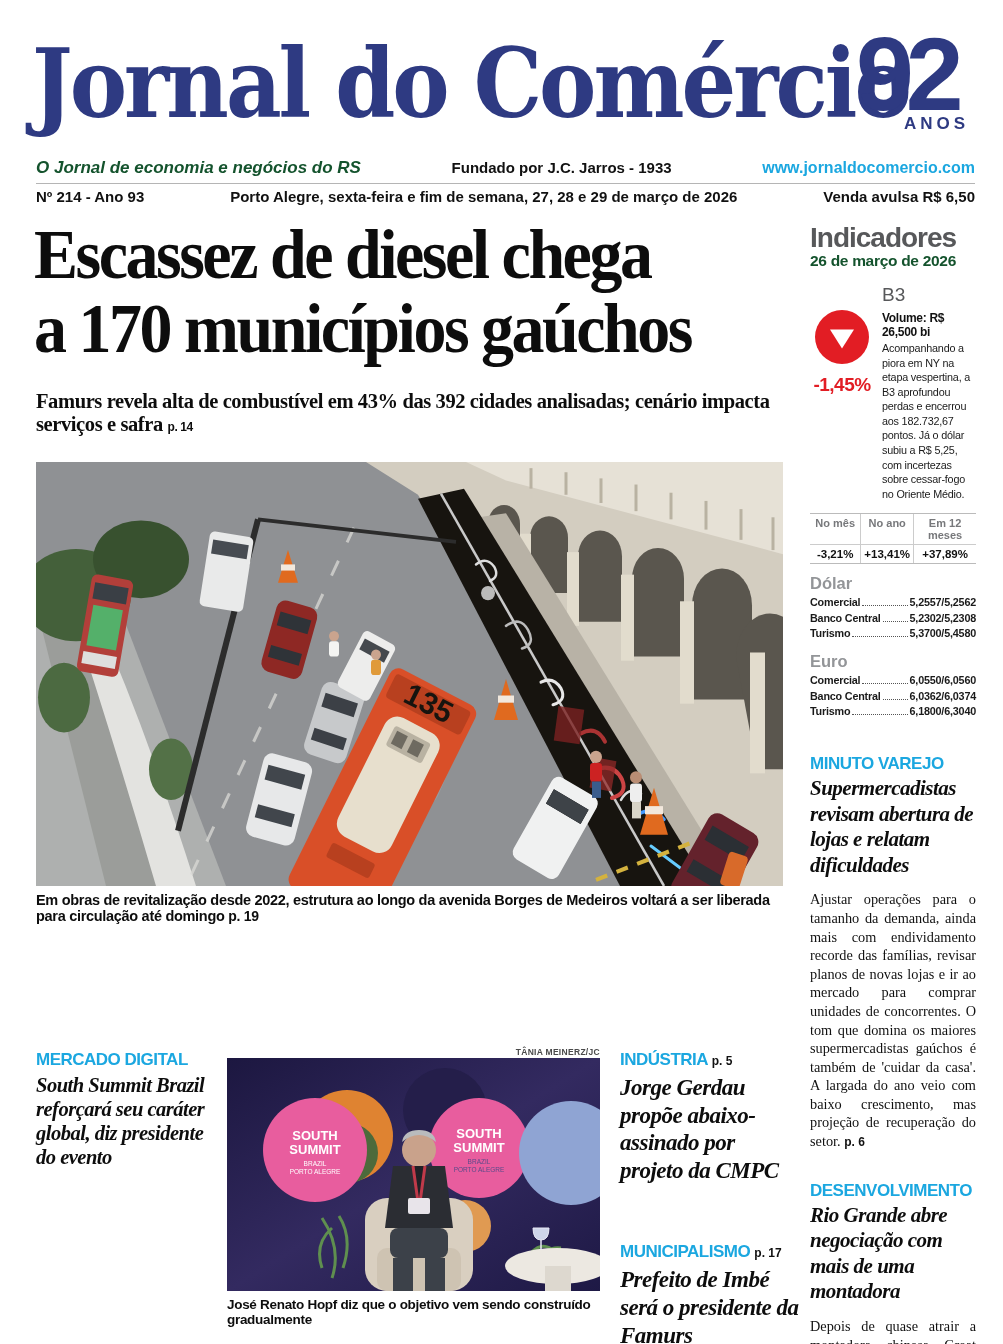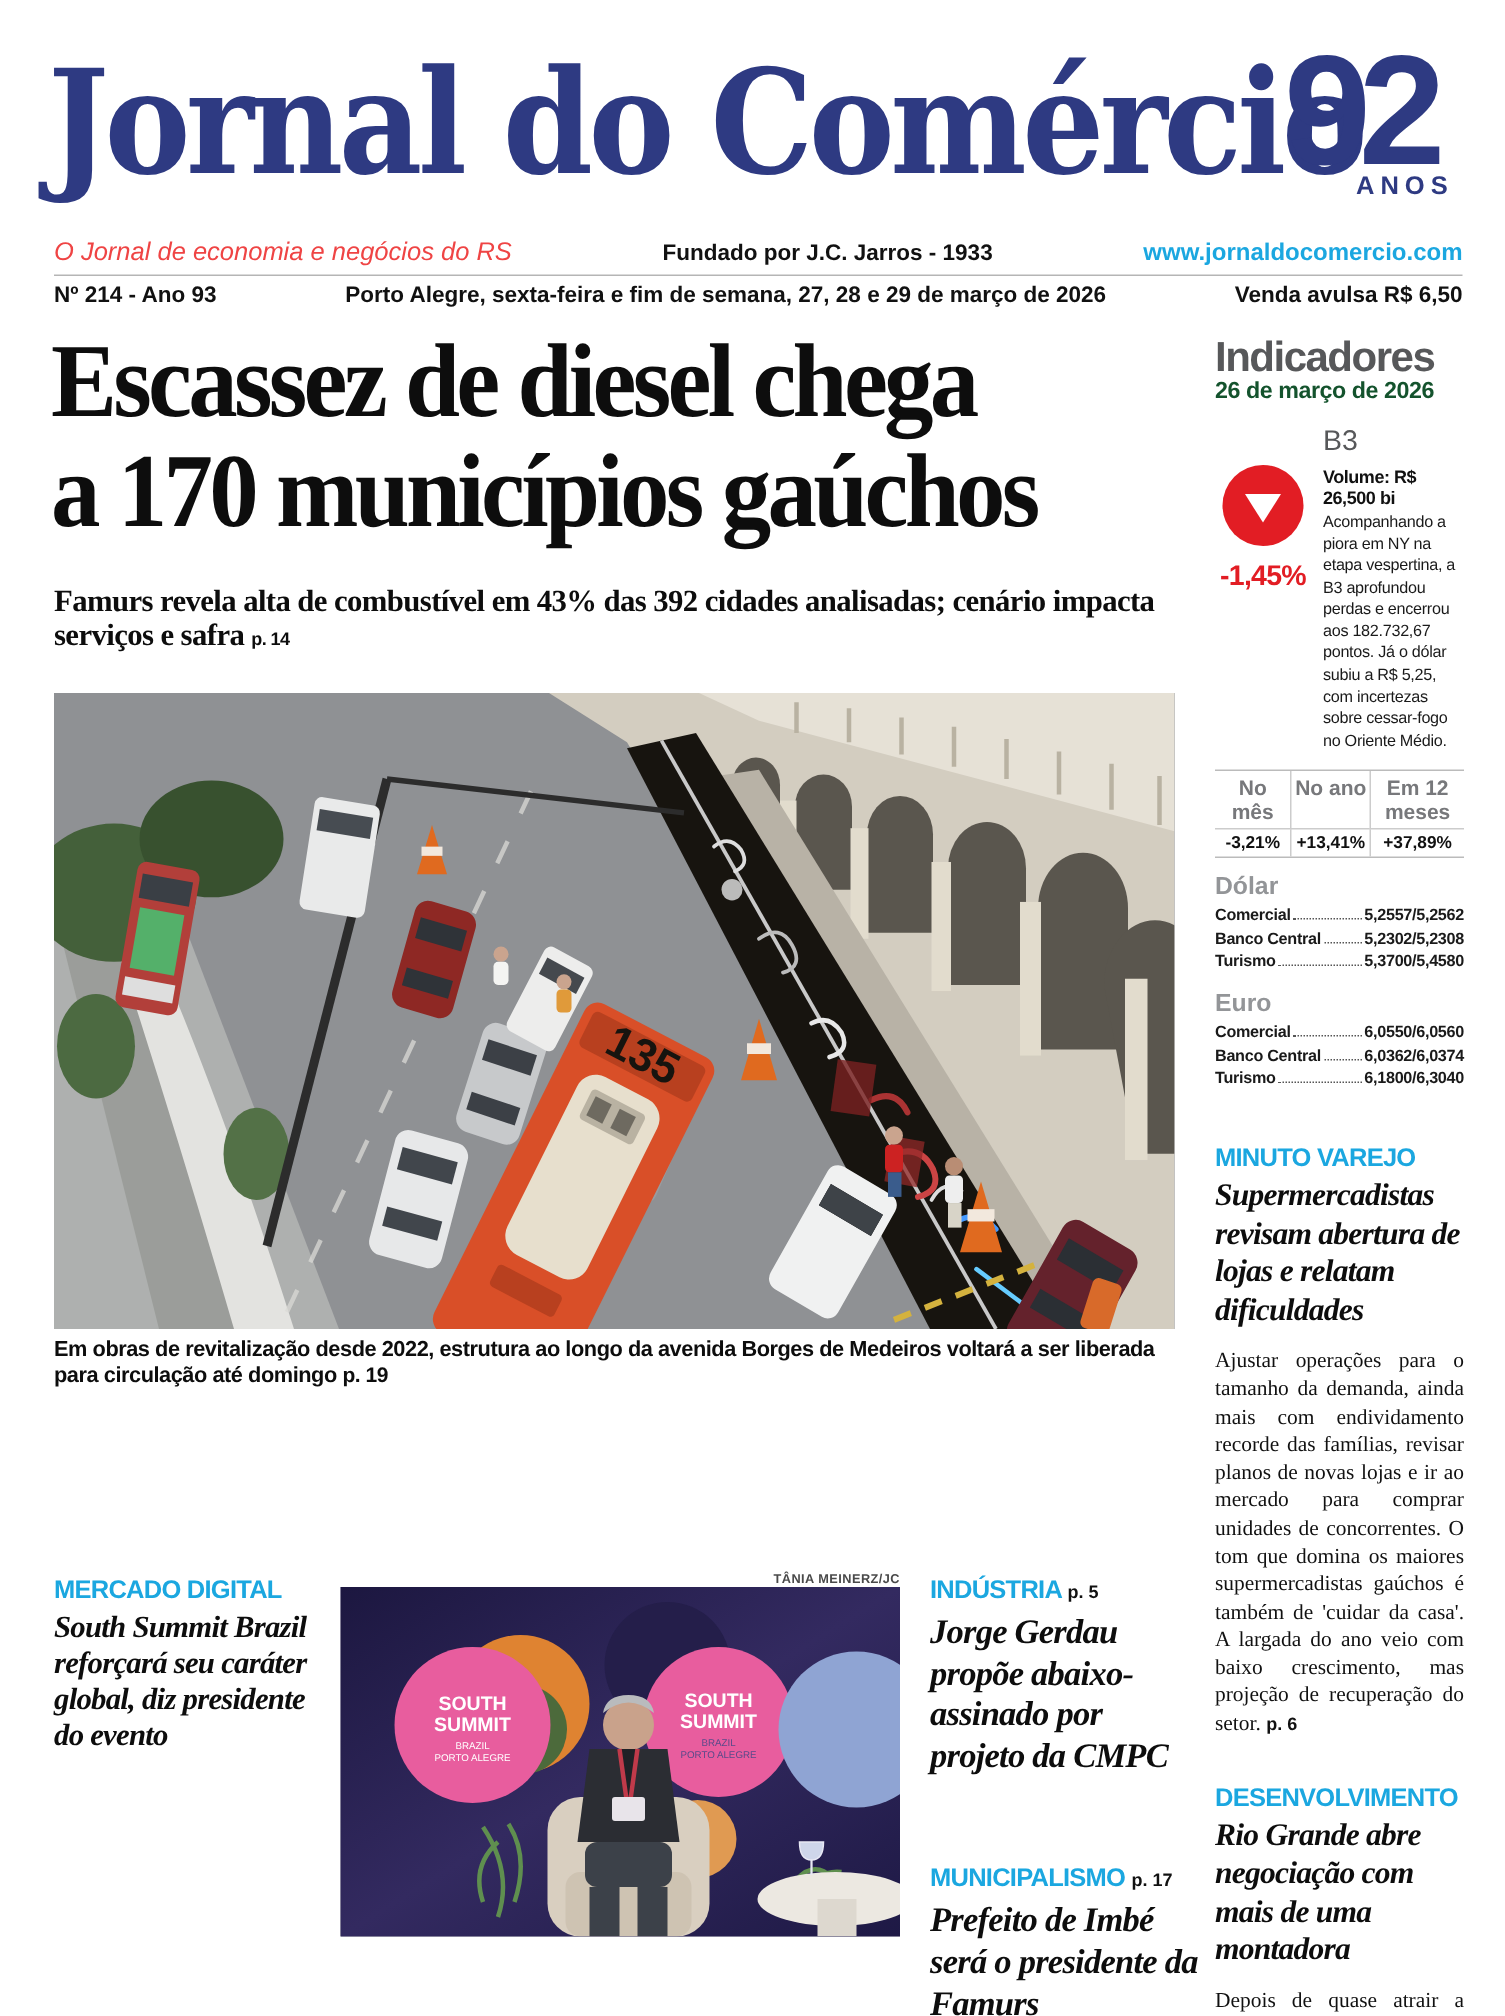--- a/index.html
+++ b/index.html
@@ -14,21 +14,21 @@
     font-family:"DejaVu Serif", serif; font-weight:700; font-size:86px;
     letter-spacing:-3px; color:#2e3a82; white-space:nowrap; transform:scaleY(1.12); transform-origin:top left;
   }
   .logo92 { position:absolute; left:856px; top:22px; width:135px; height:128px; color:#2e3a82; }
   .logo92 .num { font-family:"Liberation Sans", sans-serif; font-weight:700; font-size:104px; letter-spacing:-8px; line-height:1; }
   .logo92 .anos { font-family:"Liberation Sans", sans-serif; font-weight:700; font-size:17px; letter-spacing:4px; position:absolute; left:48px; top:92px; }
   .inforow { position:absolute; left:36px; width:939px; display:flex; justify-content:space-between; align-items:baseline;
              font-family:"Liberation Sans", sans-serif; }
   .inforow.r1 { top:158px; }
   .inforow.r2 { top:188px; }
-  .tagline { color:#ef4444; font-style:italic; font-weight:400; font-size:17px; }
+  .tagline { color:#14532d; font-style:italic; font-weight:700; font-size:17px; }
   .founded { color:#111; font-weight:700; font-size:15px; }
   .website { color:#1ba7e0; font-weight:700; font-size:16px; text-decoration:none; }
   .edition, .dateline, .price { color:#111; font-weight:700; font-size:15px; }
   .rule { position:absolute; left:36px; width:939px; border-top:1px solid #b5b5b5; }
   
   .lead-headline {
     position:absolute; left:34px; top:218px; width:760px;
     font-family:"Liberation Serif", serif; font-weight:700; font-size:66px;
     letter-spacing:-2.5px; line-height:1.05; color:#0d0d0d; transform:scaleY(1.06); transform-origin:top left;
   }
@@ -68,21 +68,21 @@
   .b3-circle .tri { position:absolute; left:50%; top:50%; transform:translate(-50%,-40%);
      width:0; height:0; border-left:12px solid transparent; border-right:12px solid transparent; border-top:19px solid #fff; }
   .b3-change { font-family:"Liberation Sans", sans-serif; font-weight:700; font-size:19px; color:#e21d24; letter-spacing:-0.5px; }
   .b3-right { flex:1; padding-left:8px; font-family:"Liberation Sans", sans-serif; }
   .b3-label { font-size:19px; color:#57585a; font-weight:400; }
   .b3-volume { font-weight:700; font-size:12px; letter-spacing:-0.3px; margin-top:5px; }
   .b3-summary { font-size:10.8px; line-height:1.35; letter-spacing:-0.2px; margin-top:2px; color:#1a1a1a; }
   .mini-table { margin-top:12px; border-top:1px solid #bbb; border-bottom:1px solid #bbb; display:grid; grid-template-columns:1fr 1.05fr 1.25fr; font-family:"Liberation Sans", sans-serif; text-align:center; }
   .mini-table .cell { padding:3px 0; border-left:1px solid #ccc; }
   .mini-table .cell:first-child, .mini-table .cell:nth-child(4) { border-left:none; }
-  .mini-table .hd { color:#77787b; font-weight:700; font-size:14px; border-bottom:1px solid #ccc; }
+  .mini-table .hd { color:#77787b; font-weight:700; font-size:11px; border-bottom:1px solid #ccc; }
   .mini-table .vl { font-weight:700; font-size:11.5px; color:#111; }
   .curr-name { font-family:"Liberation Sans", sans-serif; font-weight:700; font-size:16.5px; color:#939598; margin:10px 0 2px; }
   .curr-row { display:flex; align-items:baseline; font-family:"Liberation Sans", sans-serif; font-size:10.8px; font-weight:700; letter-spacing:-0.2px; color:#1a1a1a; line-height:1.45; }
   .curr-row .dots { flex:1; border-bottom:1.4px dotted #555; margin:0 2px 3px; }
   .right-art { margin-top:0; }
   .right-art .kicker { margin-bottom:2px; }
   .right-art .col-head { font-size:21px; line-height:1.22; letter-spacing:-0.5px; margin-bottom:12px; }
   .right-art .body-text { font-size:14.3px; line-height:1.3; }
   .sp1 { margin-top:34px; }
   .sp2 { margin-top:30px; }
@@ -318,20 +318,21 @@
       <path d="M175,84 q17,-14 34,0 q-2,-12 -17,-12 q-15,0 -17,12" fill="#b9bbbd"></path>
       <path d="M166,108 h52 l8,62 h-68 z" fill="#2b2d33"></path>
       <path d="M186,108 l6,34 l6,-34" fill="#1f2126"></path>
       <path d="M186,108 l5,36 M198,108 l-5,36" stroke="#c03a4a" stroke-width="3" fill="none"></path>
       <rect x="181" y="140" width="22" height="16" rx="2" fill="#e8e4ea"></rect>
       <rect x="163" y="170" width="58" height="30" rx="8" fill="#3c4149"></rect>
       <rect x="166" y="200" width="20" height="33" fill="#3c4149"></rect>
       <rect x="198" y="200" width="20" height="33" fill="#3c4149"></rect>
     </svg>
   </div>
+  <div class="bottom-caption">José Renato Hopf diz que o objetivo vem sendo construído gradualmente</div>
 
   <div class="bottom-mid">
     <div>
       <div class="kicker"><span>INDÚSTRIA</span> <span class="pref">p. 5</span></div>
       <div class="col-head">Jorge Gerdau propõe abaixo-assinado por projeto da CMPC</div>
     </div>
     <div class="story2">
       <div class="kicker"><span>MUNICIPALISMO</span> <span class="pref">p. 17</span></div>
       <div class="col-head">Prefeito de Imbé será o presidente da Famurs</div>
     </div>

